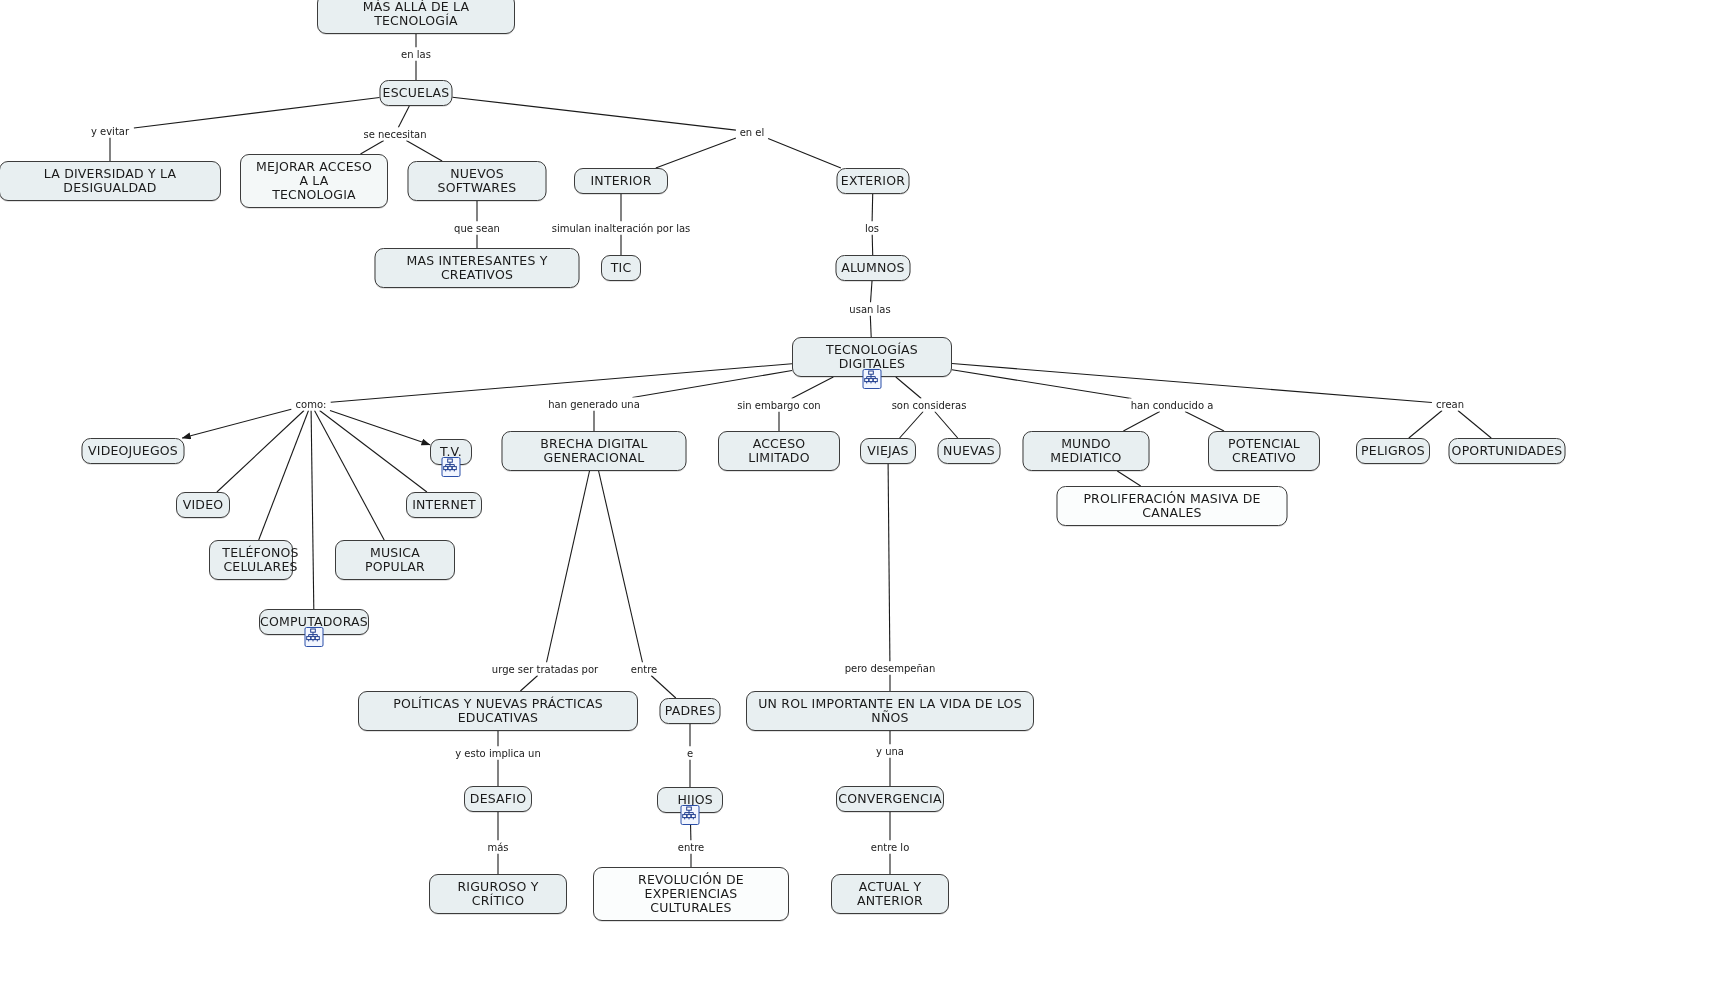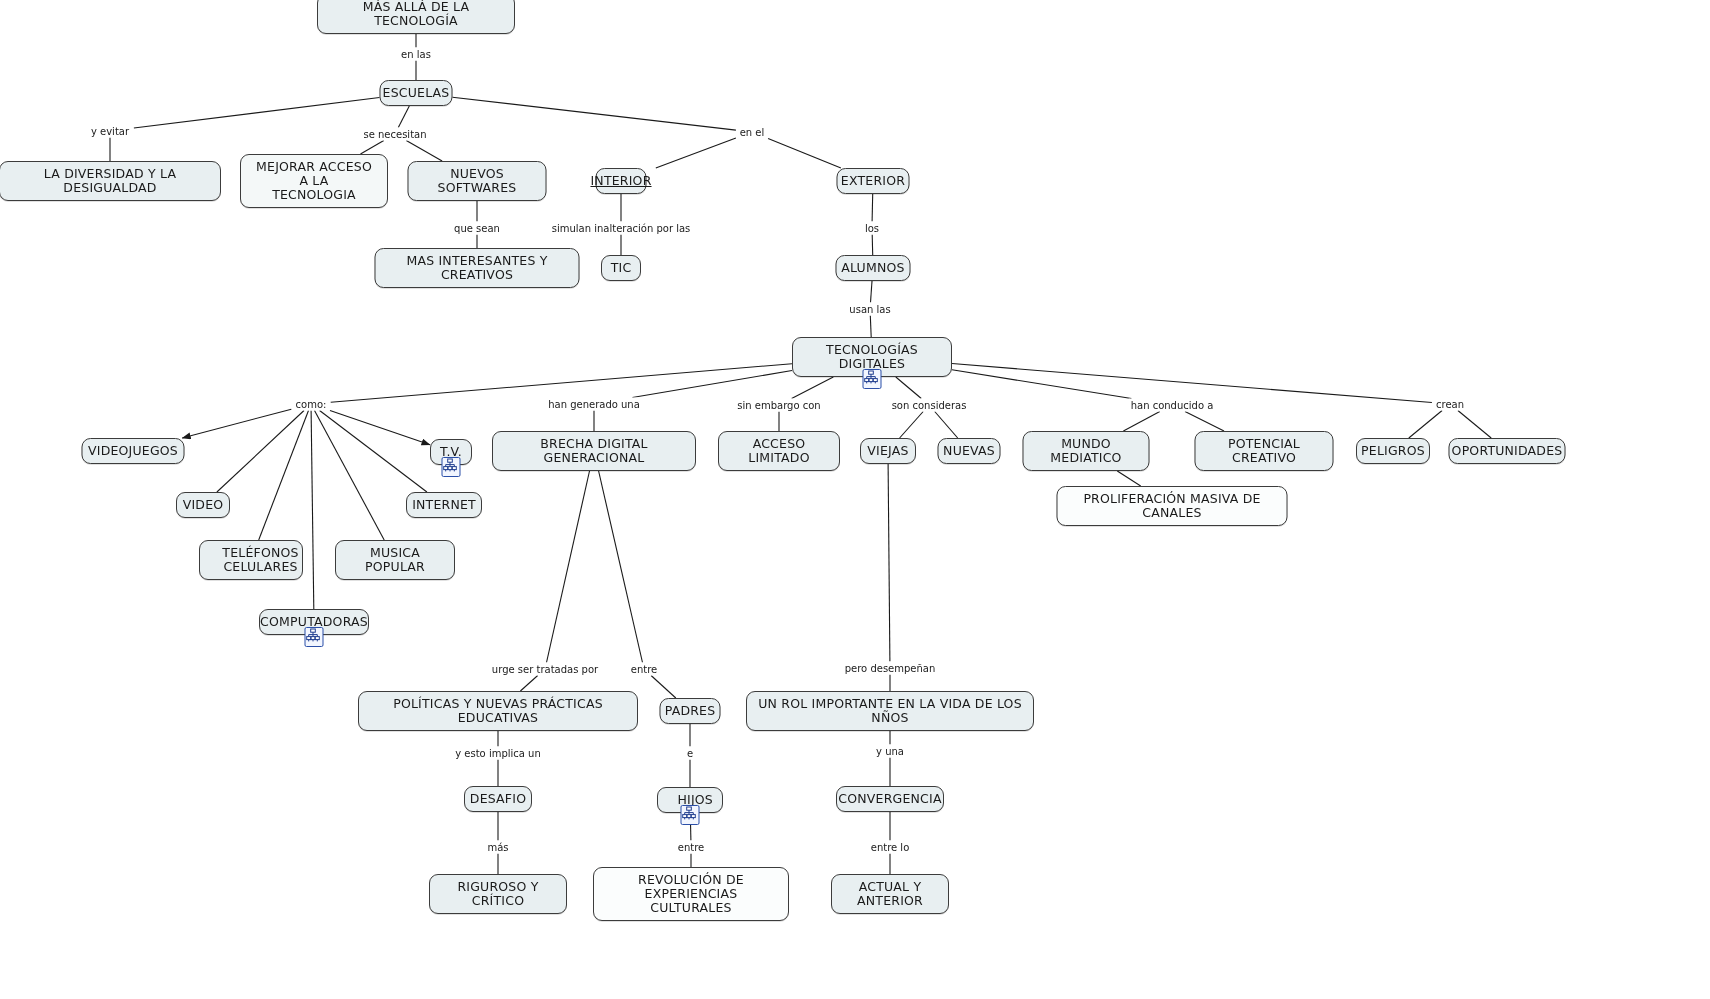--- a/index.html
+++ b/index.html
@@ -164,61 +164,61 @@
       <div class="link-label" style="left: 691px; top: 847px;">entre</div>
       <div class="link-label" style="left: 890px; top: 847px;">entre lo</div>
     </div>
   <div id="nodes">
       <div class="node" style="left: 416px; top: 14px; width: 198px;"><span>MÁS ALLÁ DE LA TECNOLOGÍA</span></div>
       <div class="node" style="left: 416px; top: 93px; width: 73px;"><span>ESCUELAS</span></div>
       <div class="node" style="left: 110px; top: 181px; width: 222px;"><span>LA DIVERSIDAD Y LA DESIGUALDAD</span></div>
       <div class="node pale" style="left: 314px; top: 181px; width: 148px;"><span>MEJORAR ACCESO A LA
 TECNOLOGIA</span></div>
       <div class="node" style="left: 477px; top: 181px; width: 139px;"><span>NUEVOS SOFTWARES</span></div>
-      <div class="node" style="left: 621px; top: 181px; width: 51px; text-decoration: underline;"><span>INTERIOR</span></div>
+      <div class="node" style="left: 621px; top: 181px; width: 94px;"><span>INTERIOR</span></div>
       <div class="node" style="left: 873px; top: 181px; width: 73px;"><span>EXTERIOR</span></div>
       <div class="node" style="left: 477px; top: 268px; width: 205px;"><span>MAS INTERESANTES Y CREATIVOS</span></div>
       <div class="node" style="left: 621px; top: 268px; width: 40px;"><span>TIC</span></div>
       <div class="node" style="left: 873px; top: 268px; width: 75px;"><span>ALUMNOS</span></div>
       <div class="node" style="left: 872px; top: 357px; width: 160px;"><span>TECNOLOGÍAS DIGITALES</span><span class="badge"><svg viewBox="0 0 15 16">
             <rect x="5.2" y="1" width="4.6" height="3.2" fill="#fff" stroke="#1f3d8f" stroke-width="1"></rect>
             <path d="M7.5 4.2 V6.6 M3.2 6.6 H11.8 M3.2 6.6 V8.6 M7.5 6.6 V8.6 M11.8 6.6 V8.6" stroke="#1f3d8f" stroke-width="1" fill="none"></path>
             <rect x="1.2" y="8.6" width="4" height="3" fill="#fff" stroke="#1f3d8f" stroke-width="1"></rect>
             <rect x="5.6" y="8.6" width="3.8" height="3" fill="#fff" stroke="#1f3d8f" stroke-width="1"></rect>
             <rect x="9.8" y="8.6" width="4" height="3" fill="#fff" stroke="#1f3d8f" stroke-width="1"></rect>
             <path d="M3.2 11.6 V13.4 M7.5 11.6 V13.4 M11.8 11.6 V13.4" stroke="#1f3d8f" stroke-width="1"></path>
           </svg></span></div>
       <div class="node" style="left: 133px; top: 451px; width: 103px;"><span>VIDEOJUEGOS</span></div>
       <div class="node" style="left: 203px; top: 505px; width: 54px;"><span>VIDEO</span></div>
-      <div class="node" style="left: 251px; top: 560px; width: 104px; padding-left: 28px;"><span>TELÉFONOS
+      <div class="node" style="left: 251px; top: 560px; width: 84px; padding-left: 28px;"><span>TELÉFONOS
 CELULARES</span></div>
       <div class="node" style="left: 314px; top: 622px; width: 110px;"><span>COMPUTADORAS</span><span class="badge"><svg viewBox="0 0 15 16">
             <rect x="5.2" y="1" width="4.6" height="3.2" fill="#fff" stroke="#1f3d8f" stroke-width="1"></rect>
             <path d="M7.5 4.2 V6.6 M3.2 6.6 H11.8 M3.2 6.6 V8.6 M7.5 6.6 V8.6 M11.8 6.6 V8.6" stroke="#1f3d8f" stroke-width="1" fill="none"></path>
             <rect x="1.2" y="8.6" width="4" height="3" fill="#fff" stroke="#1f3d8f" stroke-width="1"></rect>
             <rect x="5.6" y="8.6" width="3.8" height="3" fill="#fff" stroke="#1f3d8f" stroke-width="1"></rect>
             <rect x="9.8" y="8.6" width="4" height="3" fill="#fff" stroke="#1f3d8f" stroke-width="1"></rect>
             <path d="M3.2 11.6 V13.4 M7.5 11.6 V13.4 M11.8 11.6 V13.4" stroke="#1f3d8f" stroke-width="1"></path>
           </svg></span></div>
       <div class="node" style="left: 395px; top: 560px; width: 120px;"><span>MUSICA POPULAR</span></div>
       <div class="node" style="left: 444px; top: 505px; width: 76px;"><span>INTERNET</span></div>
       <div class="node" style="left: 451px; top: 452px; width: 42px; align-items: flex-end;"><span>T.V.</span><span class="badge"><svg viewBox="0 0 15 16">
             <rect x="5.2" y="1" width="4.6" height="3.2" fill="#fff" stroke="#1f3d8f" stroke-width="1"></rect>
             <path d="M7.5 4.2 V6.6 M3.2 6.6 H11.8 M3.2 6.6 V8.6 M7.5 6.6 V8.6 M11.8 6.6 V8.6" stroke="#1f3d8f" stroke-width="1" fill="none"></path>
             <rect x="1.2" y="8.6" width="4" height="3" fill="#fff" stroke="#1f3d8f" stroke-width="1"></rect>
             <rect x="5.6" y="8.6" width="3.8" height="3" fill="#fff" stroke="#1f3d8f" stroke-width="1"></rect>
             <rect x="9.8" y="8.6" width="4" height="3" fill="#fff" stroke="#1f3d8f" stroke-width="1"></rect>
             <path d="M3.2 11.6 V13.4 M7.5 11.6 V13.4 M11.8 11.6 V13.4" stroke="#1f3d8f" stroke-width="1"></path>
           </svg></span></div>
-      <div class="node" style="left: 594px; top: 451px; width: 204px;"><span>BRECHA DIGITAL GENERACIONAL</span></div>
+      <div class="node" style="left: 594px; top: 451px; width: 185px;"><span>BRECHA DIGITAL GENERACIONAL</span></div>
       <div class="node" style="left: 779px; top: 451px; width: 122px;"><span>ACCESO LIMITADO</span></div>
       <div class="node" style="left: 888px; top: 451px; width: 56px;"><span>VIEJAS</span></div>
-      <div class="node" style="left: 969px; top: 451px; width: 63px;"><span>NUEVAS</span></div>
+      <div class="node" style="left: 969px; top: 451px; width: 63px; border-radius: 10px;"><span>NUEVAS</span></div>
       <div class="node" style="left: 1086px; top: 451px; width: 127px;"><span>MUNDO MEDIATICO</span></div>
-      <div class="node" style="left: 1264px; top: 451px; width: 139px;"><span>POTENCIAL CREATIVO</span></div>
+      <div class="node" style="left: 1264px; top: 451px; width: 112px;"><span>POTENCIAL CREATIVO</span></div>
       <div class="node" style="left: 1393px; top: 451px; width: 74px;"><span>PELIGROS</span></div>
       <div class="node" style="left: 1507px; top: 451px; width: 117px;"><span>OPORTUNIDADES</span></div>
       <div class="node white" style="left: 1172px; top: 506px; width: 231px;"><span>PROLIFERACIÓN MASIVA DE CANALES</span></div>
       <div class="node" style="left: 498px; top: 711px; width: 280px;"><span>POLÍTICAS Y NUEVAS PRÁCTICAS EDUCATIVAS</span></div>
       <div class="node" style="left: 690px; top: 711px; width: 61px;"><span>PADRES</span></div>
       <div class="node" style="left: 890px; top: 711px; width: 288px;"><span>UN ROL IMPORTANTE EN LA VIDA DE LOS NÑOS</span></div>
       <div class="node" style="left: 498px; top: 799px; width: 68px;"><span>DESAFIO</span></div>
       <div class="node" style="left: 690px; top: 800px; width: 66px; justify-content: flex-end;"><span>HIJOS</span><span class="badge"><svg viewBox="0 0 15 16">
             <rect x="5.2" y="1" width="4.6" height="3.2" fill="#fff" stroke="#1f3d8f" stroke-width="1"></rect>
             <path d="M7.5 4.2 V6.6 M3.2 6.6 H11.8 M3.2 6.6 V8.6 M7.5 6.6 V8.6 M11.8 6.6 V8.6" stroke="#1f3d8f" stroke-width="1" fill="none"></path>

